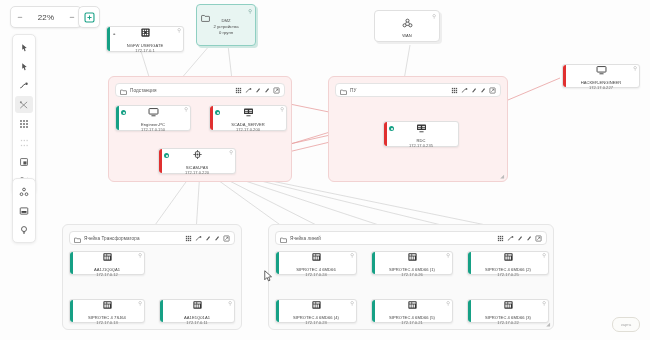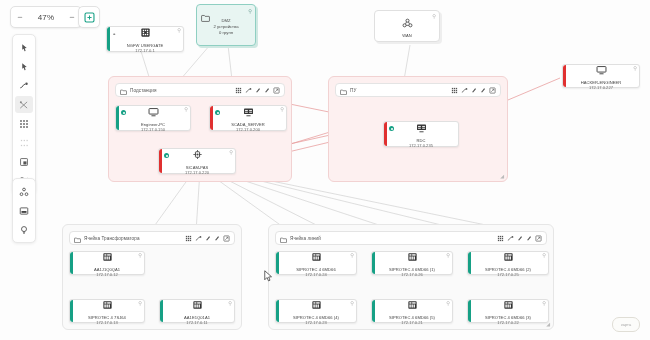--- a/index.html
+++ b/index.html
@@ -106,21 +106,21 @@
       <path d="M238 164 L330 142"></path>
       <path d="M240 155 L398 120"></path>
       <path d="M270 100 L398 126"></path>
       <path d="M437 130 L560 78"></path>
       <path d="M336 90 L398 124"></path>
     </g>
   </svg>
 
   <div class="zoom-bar">
     <div class="zoom-btn">−</div>
-    <div class="zoom-val">47%</div>
+    <div class="zoom-val">22%</div>
     <div class="zoom-btn">−</div>
   </div>
   <div class="zoom-fit">
     <svg width="11" height="11" viewBox="0 0 16 16">
       <rect x="1.5" y="1.5" width="13" height="13" rx="2" fill="none" stroke="#16a085" stroke-width="1.6"></rect>
       <path d="M5 8h6M8 5v6" stroke="#16a085" stroke-width="1.4"></path>
     </svg>
   </div>
 
   <div class="rail" id="rail-main">

